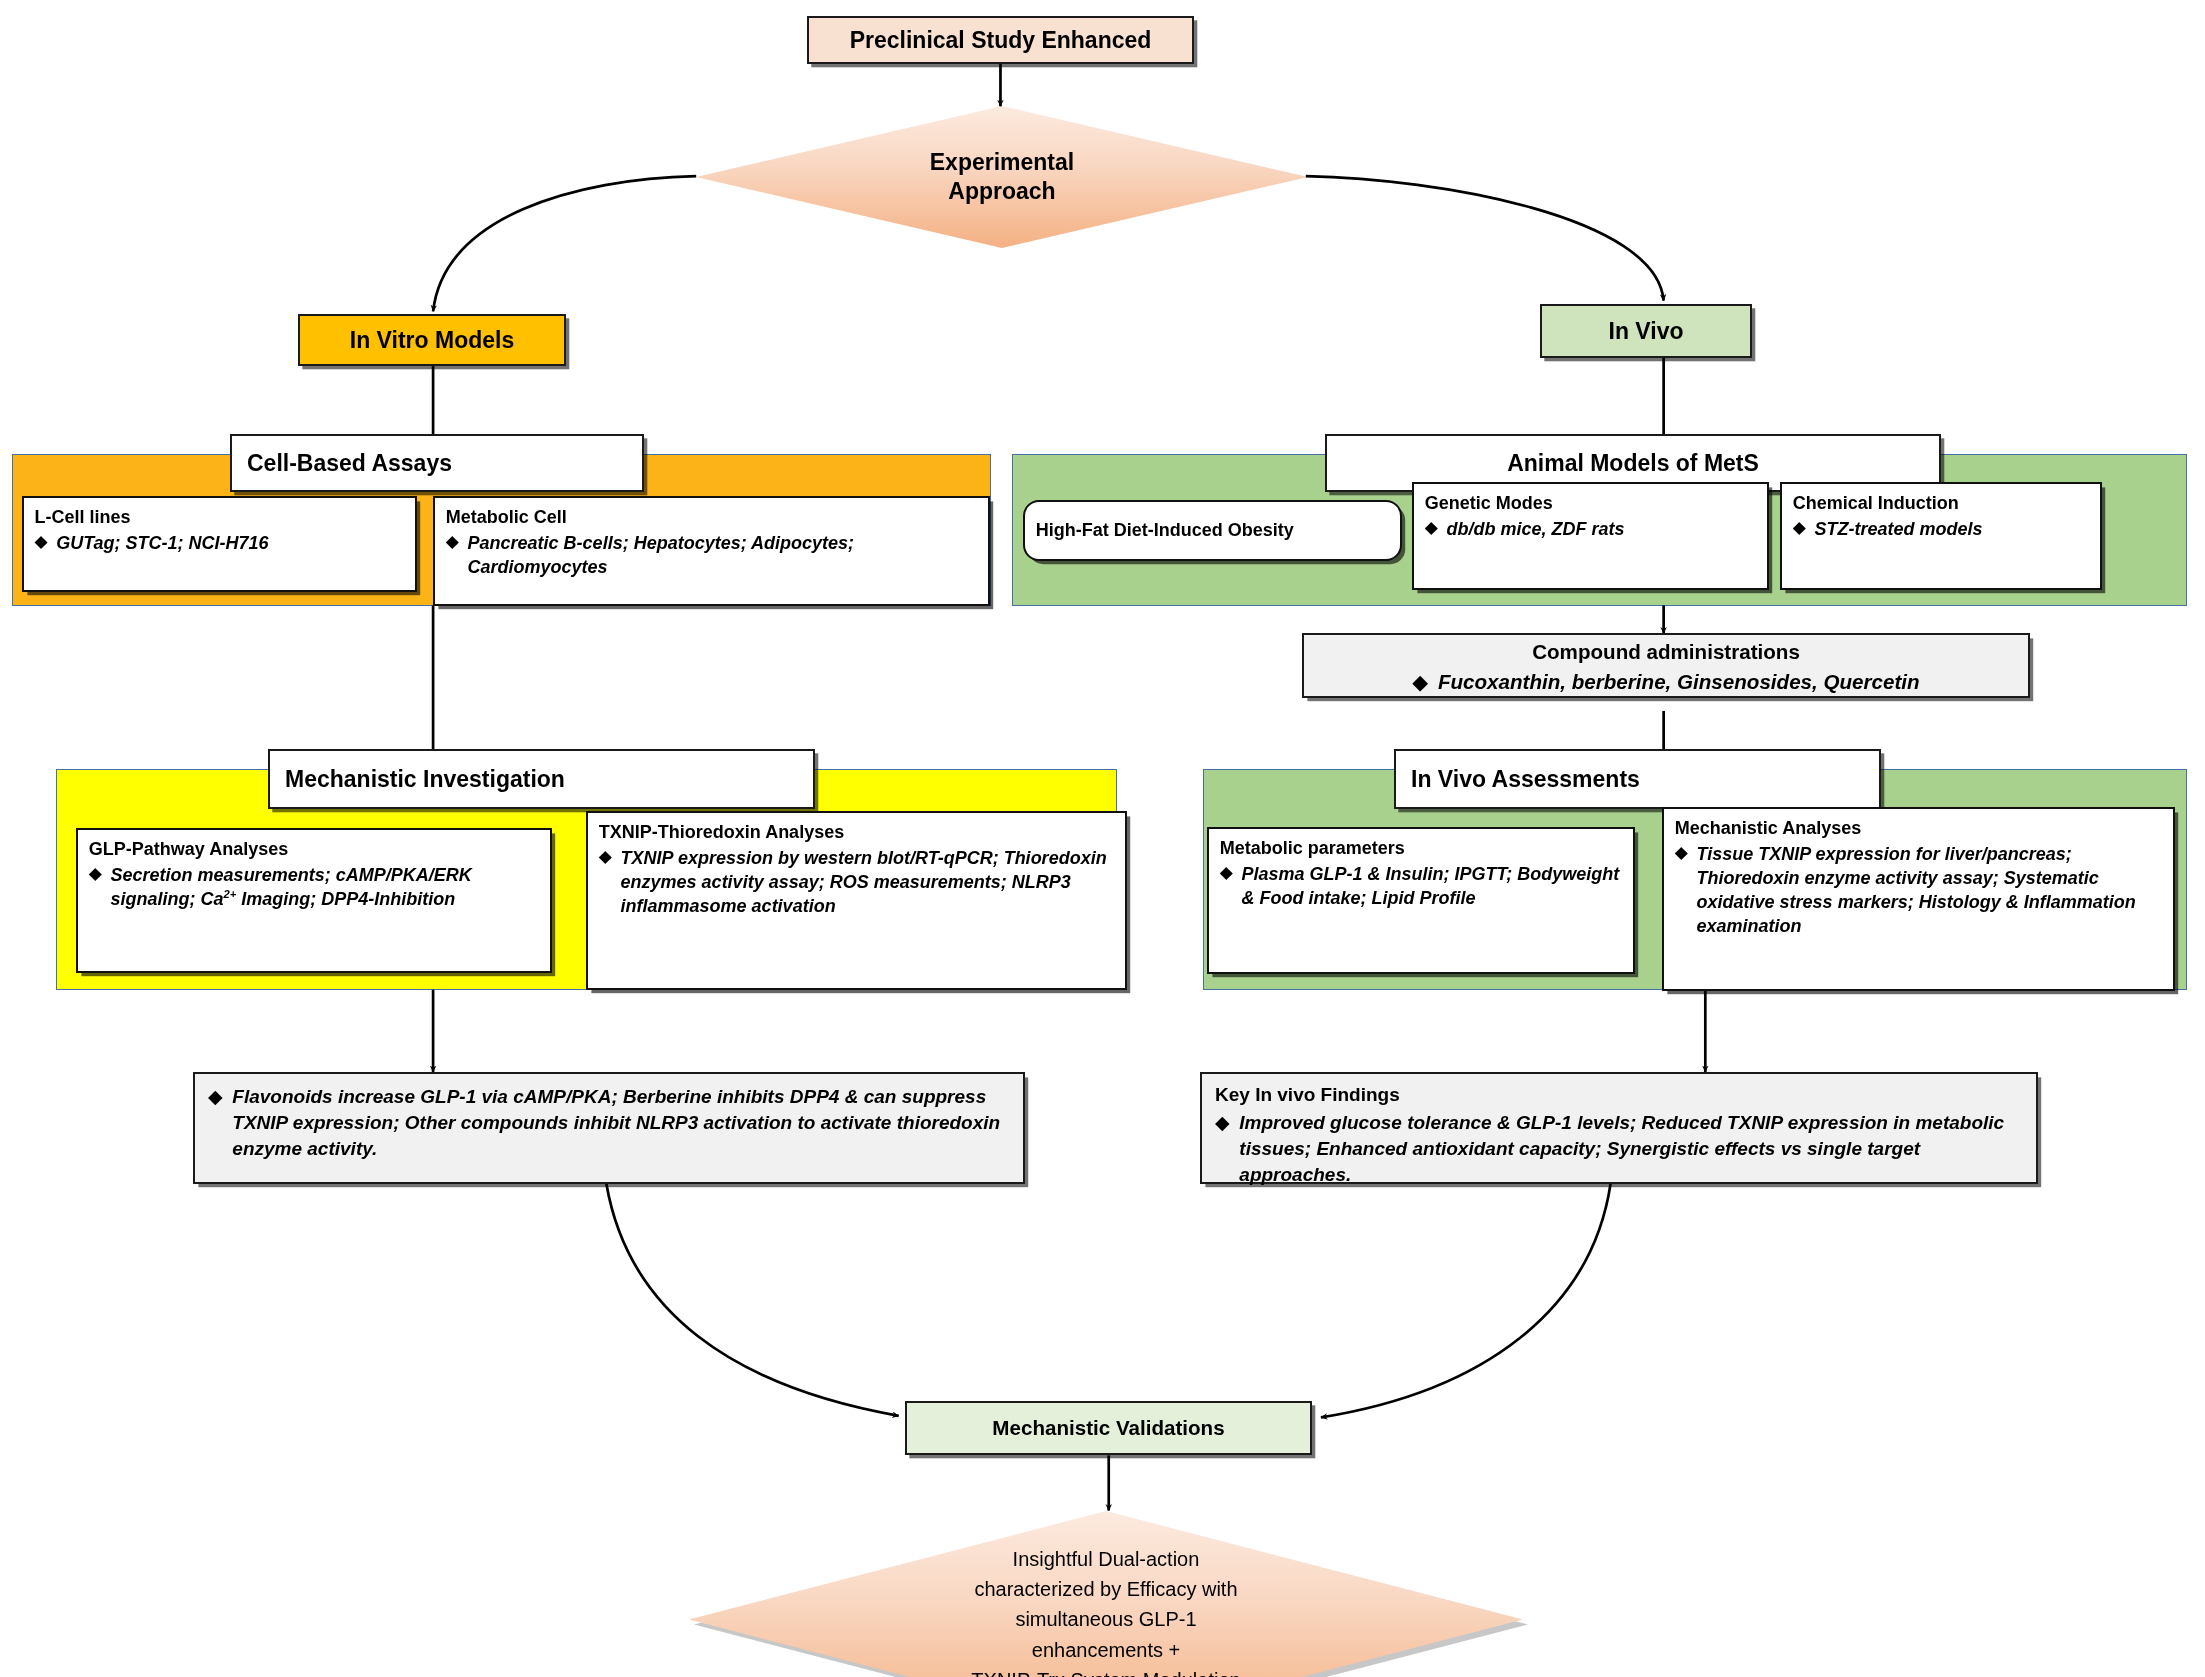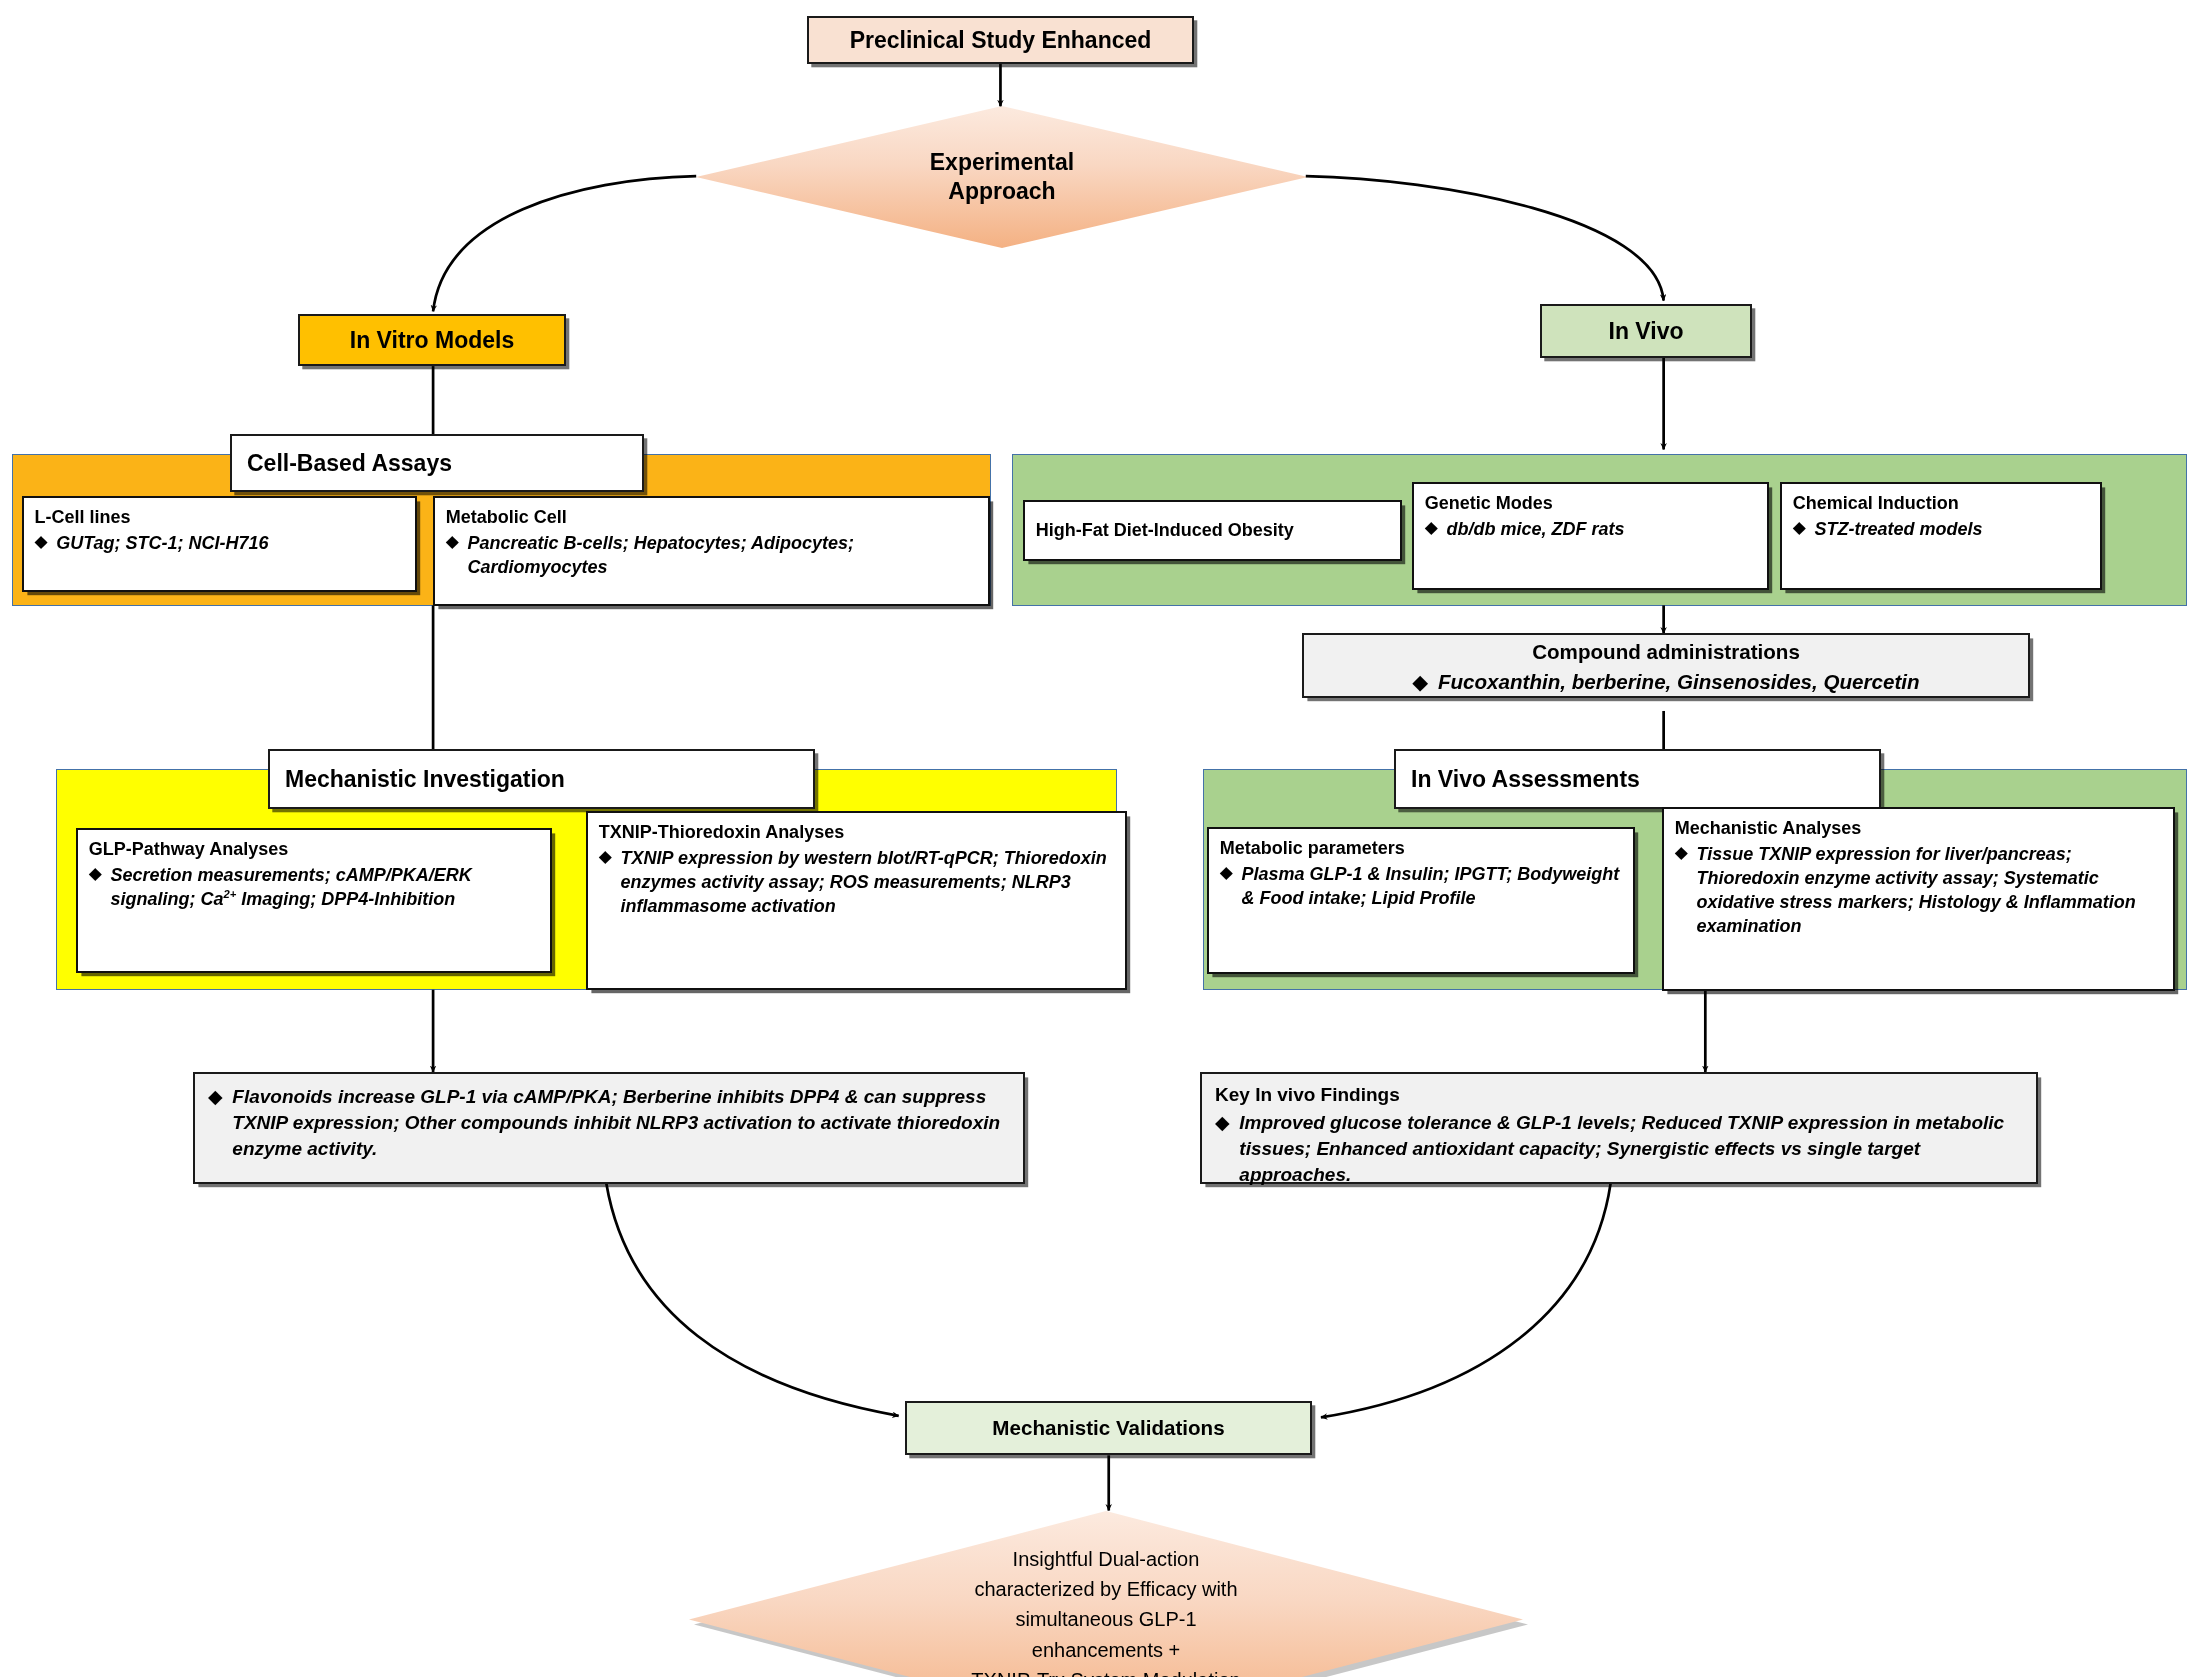--- a/index.html
+++ b/index.html
@@ -152,22 +152,25 @@
 
   <div class="sub" style="left:433px;top:496px;width:557px;height:110px;">
     <div class="t">Metabolic Cell</div>
     <div class="b">
       <span class="dia">◆</span>
       <span class="bt">Pancreatic B-cells; Hepatocytes; Adipocytes; Cardiomyocytes</span>
     </div>
   </div>
 
   <div class="band green" style="left:1012px;top:454px;width:1175px;height:152px;"></div>
-
-  <div class="sub" style="left:1023px;top:500px;width:379px;height:61px;display:flex;align-items:center;border-width:2.2px;">
+  <div class="hdr ctr" style="left:1325px;top:434px;width:616px;height:58px;font-size:23px;">
+    <span>Animal Models of MetS</span>
+  </div>
+
+  <div class="sub" style="left:1023px;top:500px;width:379px;height:61px;display:flex;align-items:center;border-width:2.2px;border-radius:16px;">
     <div class="t" style="margin:0;">High-Fat Diet-Induced Obesity</div>
   </div>
 
   <div class="sub" style="left:1412px;top:482px;width:357px;height:108px;">
     <div class="t">Genetic Modes</div>
     <div class="b">
       <span class="dia">◆</span>
       <span class="bt">db/db mice, ZDF rats</span>
     </div>
   </div>

